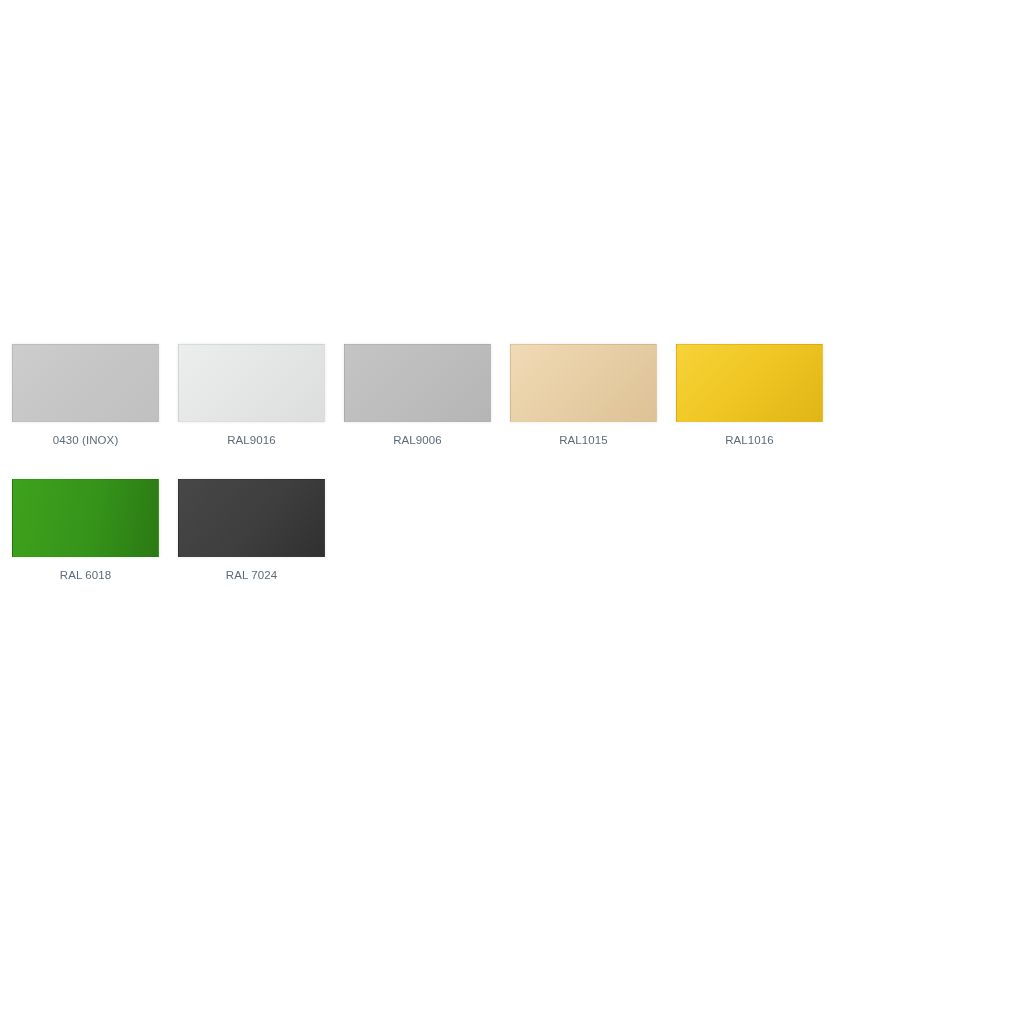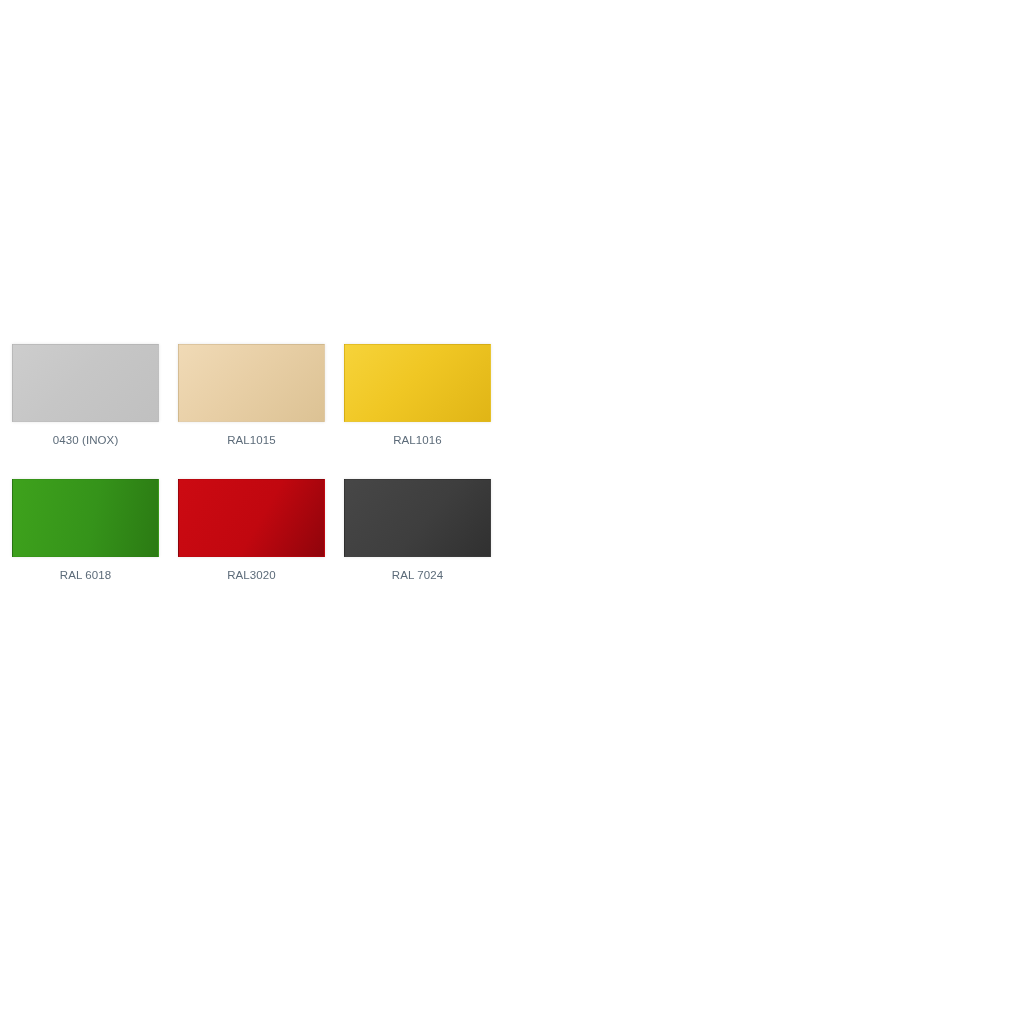--- a/index.html
+++ b/index.html
@@ -77,39 +77,43 @@
 <div class="page">
 
   <div class="swatch-grid">
 
     <div class="swatch-row">
       <div class="swatch-cell">
         <div class="swatch-chip" style="background: linear-gradient(135deg, rgb(205, 205, 205) 0%, rgb(198, 198, 198) 45%, rgb(192, 192, 192) 100%);"></div>
         <div class="swatch-label" style="color: rgb(92, 107, 121);">0430 (INOX)</div>
       </div>
       <div class="swatch-cell">
+        <div class="swatch-chip" style="background: linear-gradient(135deg, rgb(236, 237, 237) 0%, rgb(228, 229, 229) 50%, rgb(220, 221, 221) 100%);"></div>
+        <div class="swatch-label" style="color: rgb(92, 107, 121);">RAL9016</div>
+      </div>
+      <div class="swatch-cell">
+        <div class="swatch-chip" style="background: linear-gradient(135deg, rgb(196, 196, 196) 0%, rgb(189, 189, 189) 50%, rgb(181, 181, 181) 100%);"></div>
+        <div class="swatch-label" style="color: rgb(92, 107, 121);">RAL9006</div>
+      </div>
+      <div class="swatch-cell">
         <div class="swatch-chip" style="background: linear-gradient(135deg, rgb(240, 218, 182) 0%, rgb(232, 207, 166) 45%, rgb(220, 194, 148) 100%);"></div>
         <div class="swatch-label" style="color: rgb(92, 107, 121);">RAL1015</div>
       </div>
       <div class="swatch-cell">
         <div class="swatch-chip" style="background: linear-gradient(135deg, rgb(246, 211, 58) 0%, rgb(240, 199, 36) 45%, rgb(224, 181, 22) 100%);"></div>
         <div class="swatch-label" style="color: rgb(92, 107, 121);">RAL1016</div>
       </div>
     </div>
 
     <div class="swatch-row">
       <div class="swatch-cell">
         <div class="swatch-chip" style="background: linear-gradient(100deg, rgb(62, 162, 28) 0%, rgb(53, 147, 26) 55%, rgb(43, 122, 19) 100%);"></div>
         <div class="swatch-label" style="color: rgb(92, 107, 121);">RAL 6018</div>
       </div>
       <div class="swatch-cell">
-        <div class="swatch-chip" style="background: linear-gradient(120deg, rgb(204, 10, 18) 0%, rgb(193, 7, 15) 55%, rgb(143, 4, 11) 100%);"></div>
-        <div class="swatch-label" style="color: rgb(92, 107, 121);">RAL3020</div>
-      </div>
-      <div class="swatch-cell">
         <div class="swatch-chip" style="background: linear-gradient(130deg, rgb(71, 71, 71) 0%, rgb(62, 62, 62) 55%, rgb(48, 48, 48) 100%);"></div>
         <div class="swatch-label" style="color: rgb(92, 107, 121);">RAL 7024</div>
       </div>
       <div class="swatch-cell is-empty">
         <div class="swatch-chip"></div>
         <div class="swatch-label" style="color: rgb(92, 107, 121);"></div>
       </div>
     </div>
 
   </div>

